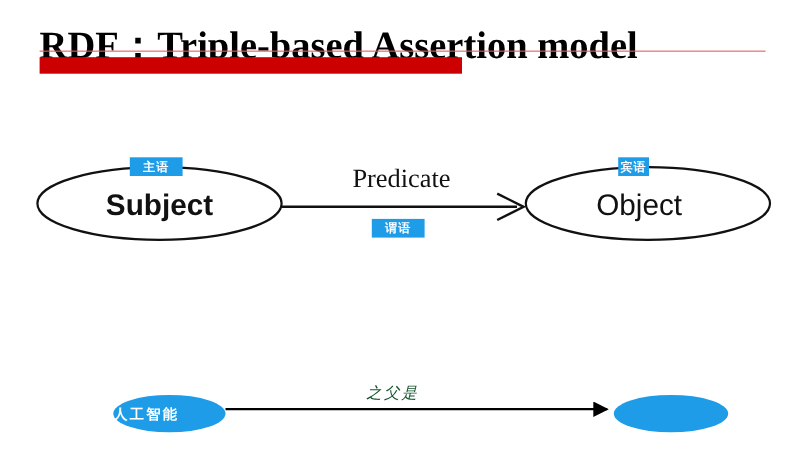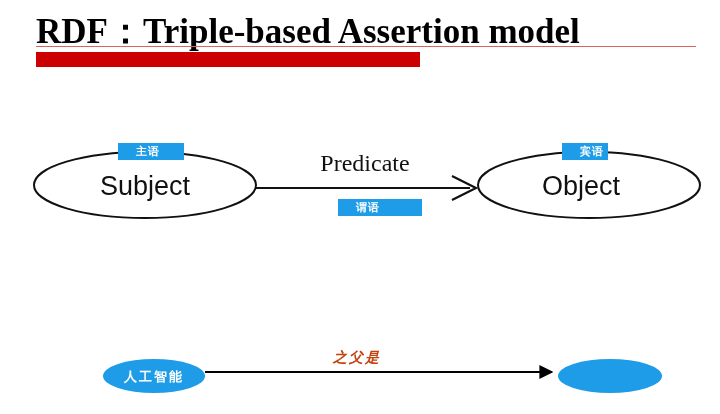--- a/index.html
+++ b/index.html
@@ -15,21 +15,21 @@
     width: 720px;
     height: 414px;
     background: #ffffff;
     overflow: hidden;
   }
 
   
   #title-text {
     position: absolute;
     left: 36px;
-    top: 10px;
+    top: 20px;
     width: 660px;
     height: 44px;
     line-height: 44px;
     font-family: "Liberation Serif", "DejaVu Serif", serif;
     font-weight: bold;
     font-size: 35px;
     color: #000000;
     letter-spacing: 0px;
     white-space: nowrap;
   }
@@ -61,41 +61,40 @@
 
   
   .node-label {
     position: absolute;
     font-family: "Liberation Sans", sans-serif;
     font-size: 27px;
     color: #111111;
     text-align: center;
     white-space: nowrap;
   }
-  #subject-label { left: 34px; top: 171px; width: 222px; }
+  #subject-label { left: 34px; top: 171px; width: 222px; font-weight: bold; }
   #object-label  { left: 478px; top: 171px; width: 206px; }
 
   
   .cn-badge {
     position: absolute;
     background: #1e9ce8;
     color: #ffffff;
     font-family: "DejaVu Sans", sans-serif;
     font-size: 11px;
     font-weight: bold;
     line-height: 17px;
     height: 17px;
-    text-align: left;
+    text-align: center;
     letter-spacing: 1px;
     white-space: nowrap;
-    padding-left: 18px;
   }
   #badge-subject   { left: 118px; top: 143px; width: 48px; }
   #badge-object    { left: 562px; top: 143px; width: 28px; }
-  #badge-predicate { left: 338px; top: 199px; width: 66px; }
+  #badge-predicate { left: 338px; top: 199px; width: 48px; }
 
   
   #predicate-label {
     position: absolute;
     left: 265px;
     top: 150px;
     width: 200px;
     font-family: Liberation Serif, serif;
     font-size: 24px;
     color: #111111;
@@ -103,37 +102,37 @@
     white-space: nowrap;
   }
 
   
   .cn-node-label {
     position: absolute;
     font-family: "DejaVu Sans", sans-serif;
     font-size: 13px;
     font-weight: bold;
     color: #ffffff;
-    text-align: center;
+    text-align: left;
     letter-spacing: 2px;
     white-space: nowrap;
   }
   #ai-node-label    { left: 103px; top: 368px; width: 102px; }
   #turing-node-label{ left: 558px; top: 368px; width: 104px; }
 
   #relation-label {
     position: absolute;
     left: 292px;
     top: 349px;
     width: 130px;
     font-family: "DejaVu Sans", sans-serif;
     font-size: 14px;
-    font-weight: bold;
+    font-weight: normal;
     font-style: italic;
-    color: #c2410c;
+    color: #14532d;
     text-align: center;
     letter-spacing: 2px;
     white-space: nowrap;
   }
 </style>
 </head>
 <body>
 
 <div id="slide">
 

